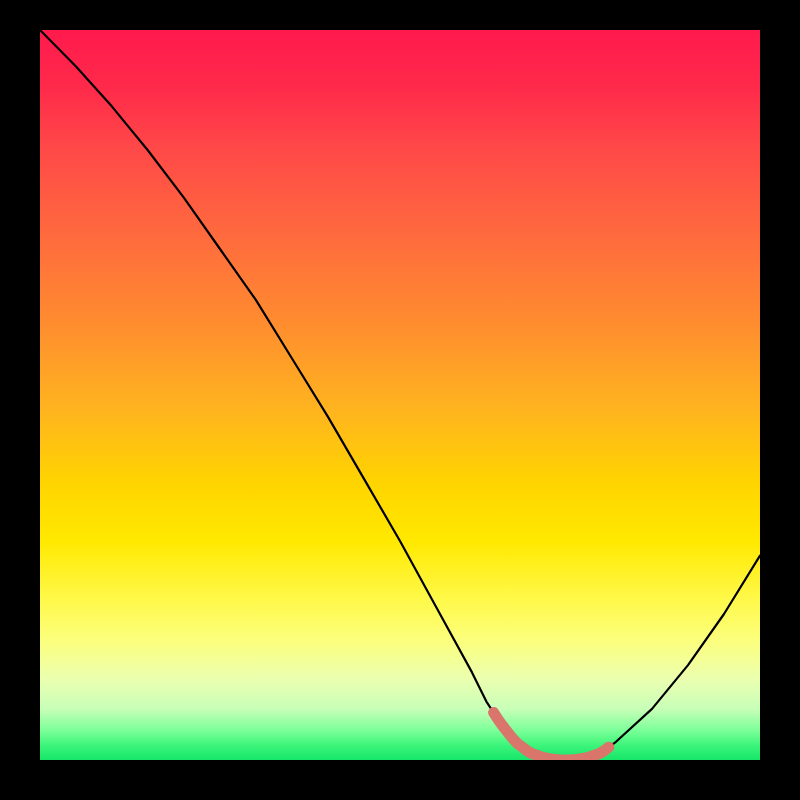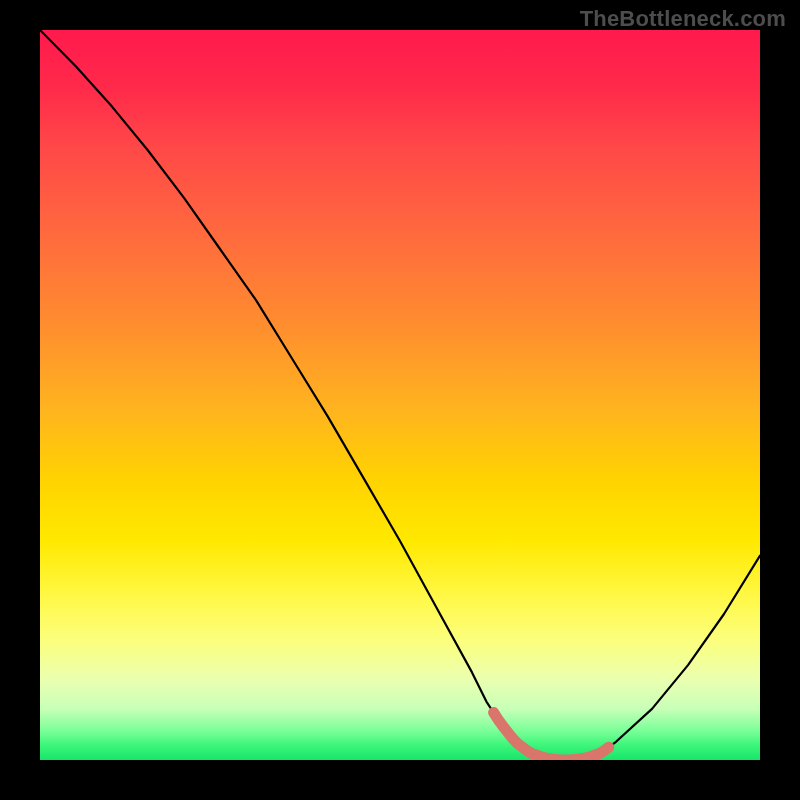--- a/index.html
+++ b/index.html
@@ -75,21 +75,20 @@
     width: 100%;
     height: 100%;
     z-index: 3;
   }
 </style>
 </head>
 <body>
 
 <div class="frame">
 
-  <div class="watermark">TheBottleneck.com</div>
 
   <div class="plot-area">
     <div class="gradient"></div>
 
     <svg class="curve" viewBox="0 0 720 730" preserveAspectRatio="none">
       <path id="curve-path" fill="none" stroke-width="2.2" stroke-linecap="round" stroke-linejoin="round" stroke="#000000" d="M0.0 0.0 L36.0 36.5 L72.0 76.6 L108.0 120.5 L144.0 167.9 L180.0 219.0 L216.0 270.1 L252.0 328.5 L288.0 386.9 L324.0 448.9 L360.0 511.0 L396.0 576.7 L432.0 642.4 L446.4 671.6 L460.8 693.5 L475.2 711.8 L489.6 722.7 L504.0 727.8 L518.4 730.0 L532.8 730.0 L547.2 727.8 L561.6 722.7 L576.0 711.8 L612.0 678.9 L648.0 635.1 L684.0 584.0 L720.0 525.6"></path>
     </svg>
 
     <svg class="pinkseg" viewBox="0 0 720 730" preserveAspectRatio="none">
       <path id="pink-path" fill="none" stroke-width="11" stroke-linecap="round" stroke-linejoin="round" stroke="#d9756b" d="M453.6 682.5 L458.4 689.9 L463.2 696.5 L468.0 702.6 L472.8 708.7 L477.6 713.6 L482.4 717.2 L487.2 720.9 L492.0 723.6 L496.8 725.3 L501.6 727.0 L506.4 728.2 L511.2 728.9 L516.0 729.6 L520.8 730.0 L525.6 730.0 L530.4 730.0 L535.2 729.6 L540.0 728.9 L544.8 728.2 L549.6 727.0 L554.4 725.3 L559.2 723.6 L564.0 720.9 L568.8 717.2"></path>

